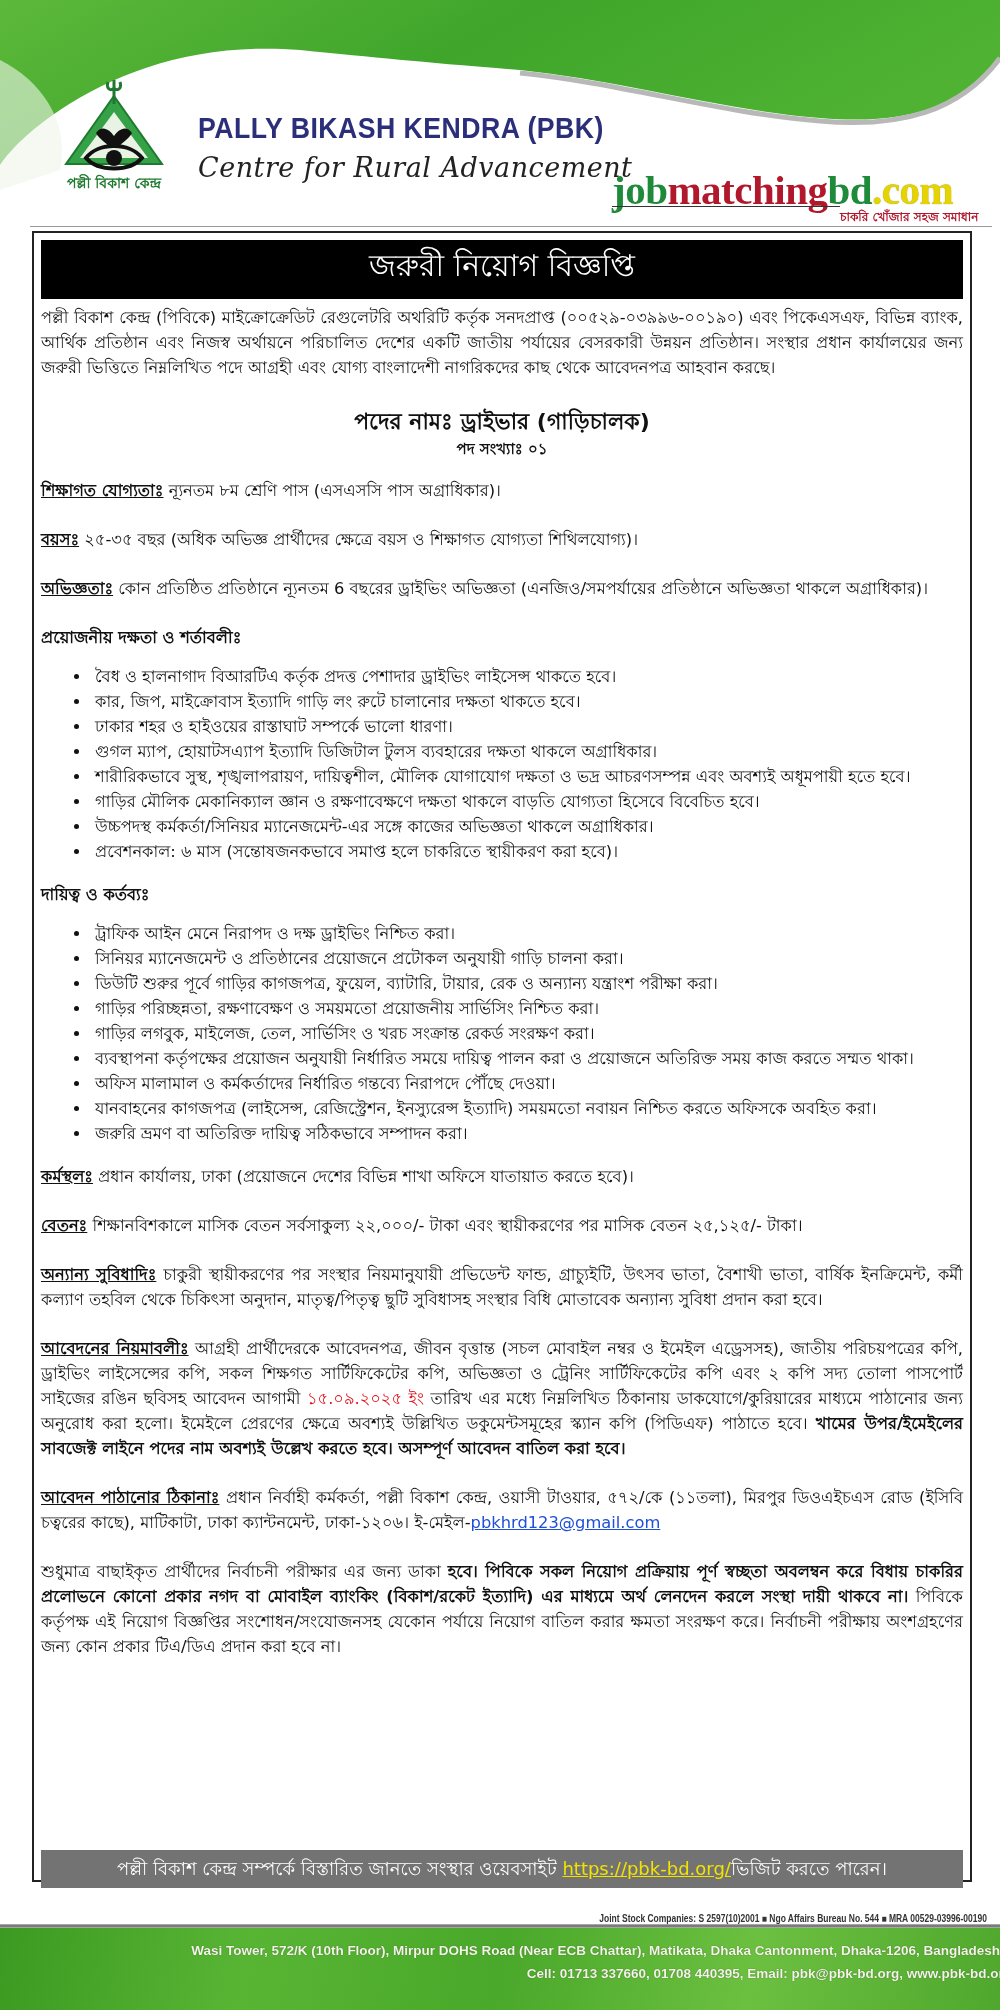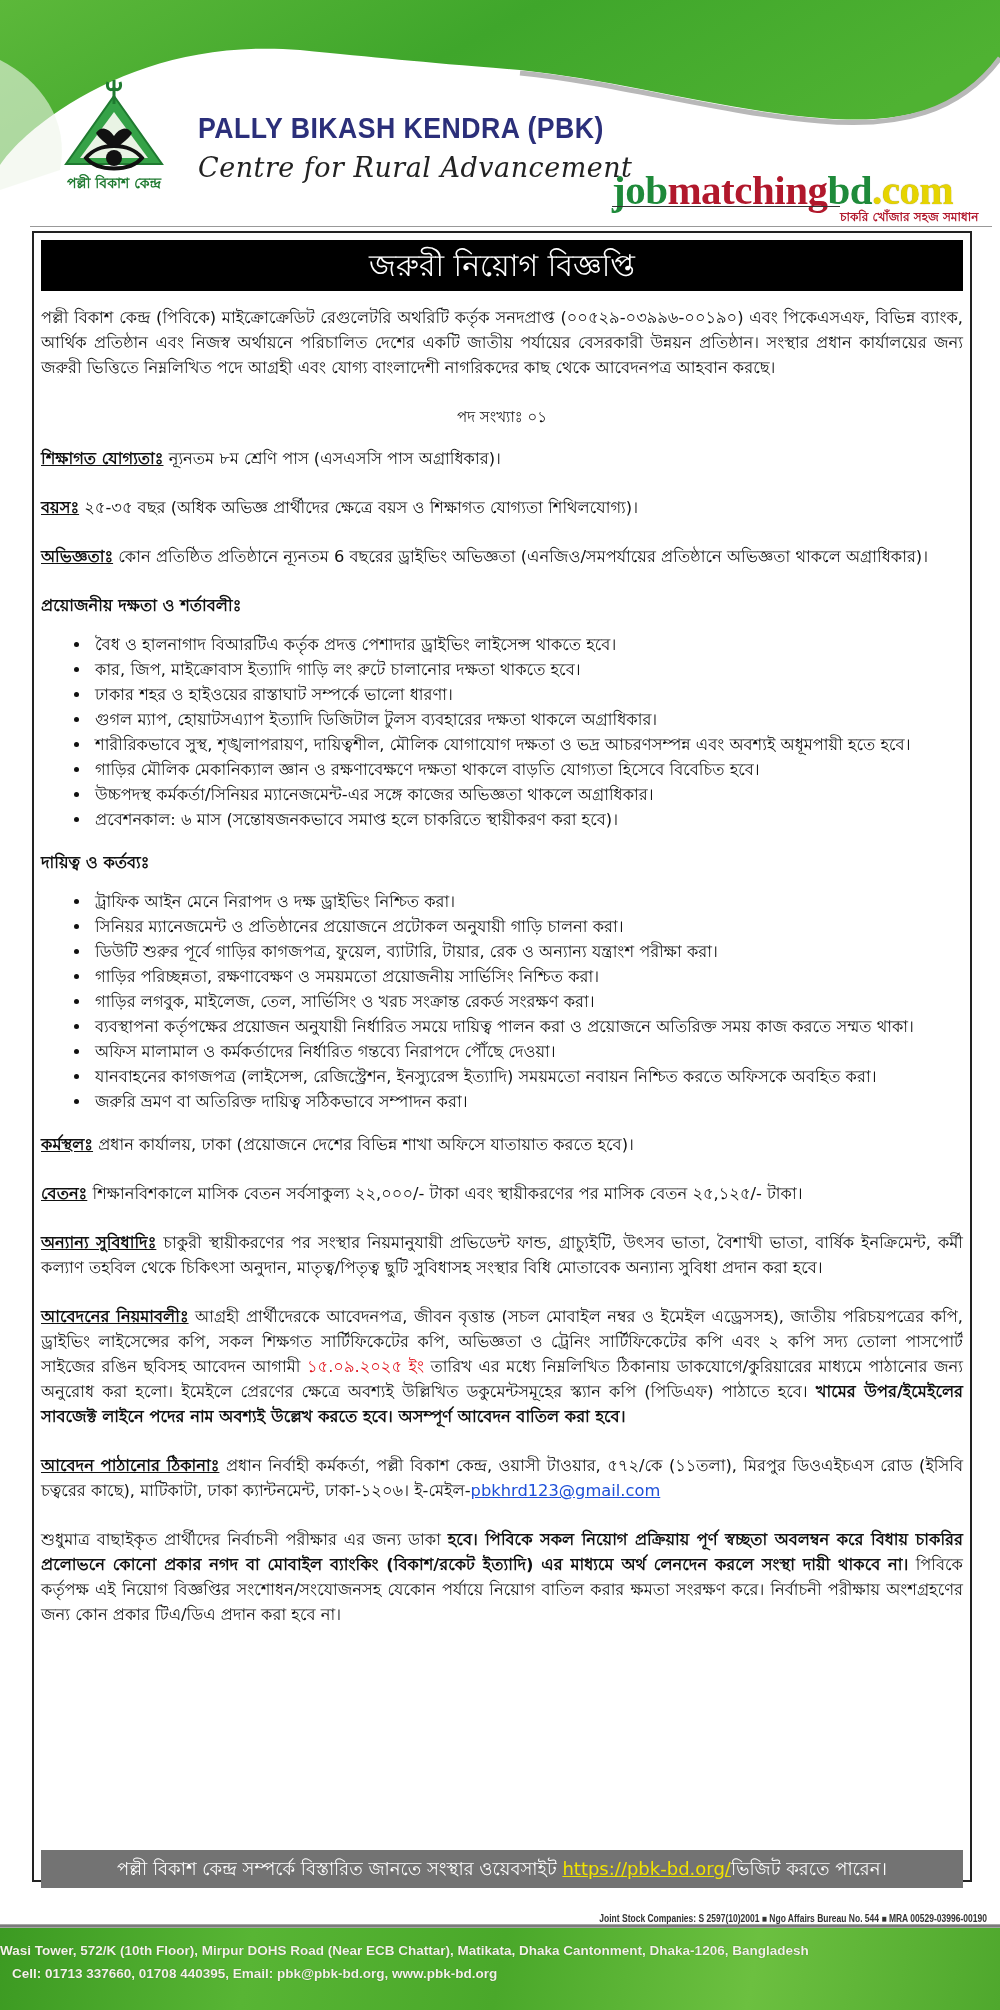--- a/index.html
+++ b/index.html
@@ -38,29 +38,29 @@
   }
   .jm-line { position: absolute; left: 612px; top: 206px; width: 228px; height: 1px; background: #333; }
   .header-rule { position: absolute; left: 30px; top: 226px; width: 962px; height: 1px; background: #999; }
 
   
   .frame {
     position: absolute; left: 32px; top: 231px; width: 940px; height: 1651px;
     border: 2px solid #222; box-sizing: border-box; background: #fff;
   }
   .title-bar {
-    position: absolute; left: 7px; top: 7px; width: 922px; height: 51px;
+    position: absolute; left: 7px; top: 7px; width: 922px; height: 59px;
     background: #000; color: #fff; text-align: center;
     font-size: 30px; line-height: 51px; font-weight: 400;
   }
   .content { position: absolute; left: 7px; top: 72px; width: 922px; font-size: 16.3px; line-height: 25px; }
   .content p { margin: 0; text-align: justify; }
   .intro { margin-bottom: 26px !important; }
   .post-title { text-align: center !important; font-size: 22px; font-weight: 700; line-height: 32px; margin-top: 0; }
-  .post-count { text-align: center !important; font-size: 15px; font-weight: 400; line-height: 22px; margin-bottom: 18px !important; }
+  .post-count { text-align: center !important; font-size: 15px; font-weight: 700; line-height: 22px; margin-bottom: 18px !important; }
   .sec { margin-bottom: 24px !important; }
   .lbl { font-weight: 700; text-decoration: underline; }
   .sec-head { font-weight: 700; margin-bottom: 14px !important; }
   ul.bullets { margin: 0 0 18px 0; padding-left: 50px; }
   ul.bullets li { margin: 0; padding-left: 4px; text-align: justify; }
   .red { color: #e0141e; }
   .bold { font-weight: 700; }
   a.mail { color: #1d4fd8; text-decoration: underline; }
   .footer-bar {
     position: absolute; left: 7px; top: 1617px; width: 922px; height: 38px;
@@ -73,21 +73,21 @@
   .reg {
     position: absolute; right: 8px; top: 1913px; background: #fff; padding: 0 6px;
     font-family: "Liberation Sans", sans-serif; font-size: 10px; color: #333; font-weight: 700;
     transform: scaleX(0.85); transform-origin: right center;
   }
   .green-band {
     position: absolute; left: 0; top: 1928px; width: 1000px; height: 82px;
     background: linear-gradient(100deg, #3c9a22 0%, #58b534 25%, #4aa82a 50%, #6cc040 75%, #4fa82d 100%);
   }
   .addr {
-    position: absolute; left: 0; width: 1000px; text-align: left; color: #f4f4e8;
+    position: absolute; left: 0; width: 1000px; text-align: right; color: #f4f4e8;
     font-family: "Liberation Sans", sans-serif; font-weight: 700; font-size: 13.5px;
     text-shadow: 0 0 1px #2a5a18;
   }
 </style>
 </head>
 <body>
 
 <div class="header">
   <svg class="bg" width="1000" height="228">
     <defs>
@@ -122,20 +122,21 @@
   <div class="jm-tag">চাকরি খোঁজার সহজ সমাধান</div>
   <div class="header-rule"></div>
 </div>
 
 <div class="frame">
   <div class="title-bar">জরুরী নিয়োগ বিজ্ঞপ্তি</div>
 
   <div class="content">
     <p class="intro">পল্লী বিকাশ কেন্দ্র (পিবিকে) মাইক্রোক্রেডিট রেগুলেটরি অথরিটি কর্তৃক সনদপ্রাপ্ত (০০৫২৯-০৩৯৯৬-০০১৯০) এবং পিকেএসএফ, বিভিন্ন ব্যাংক, আর্থিক প্রতিষ্ঠান এবং নিজস্ব অর্থায়নে পরিচালিত দেশের একটি জাতীয় পর্যায়ের বেসরকারী উন্নয়ন প্রতিষ্ঠান। সংস্থার প্রধান কার্যালয়ের জন্য জরুরী ভিত্তিতে নিম্নলিখিত পদে আগ্রহী এবং যোগ্য বাংলাদেশী নাগরিকদের কাছ থেকে আবেদনপত্র আহবান করছে।</p>
 
+    <p class="post-title">পদের নামঃ ড্রাইভার (গাড়িচালক)</p>
     <p class="post-count">পদ সংখ্যাঃ ০১</p>
 
     <p class="sec"><span class="lbl">শিক্ষাগত যোগ্যতাঃ</span><span> ন্যূনতম ৮ম শ্রেণি পাস (এসএসসি পাস অগ্রাধিকার)।</span></p>
 
     <p class="sec"><span class="lbl">বয়সঃ</span><span> ২৫-৩৫ বছর (অধিক অভিজ্ঞ প্রার্থীদের ক্ষেত্রে বয়স ও শিক্ষাগত যোগ্যতা শিথিলযোগ্য)।</span></p>
 
     <p class="sec"><span class="lbl">অভিজ্ঞতাঃ</span><span> কোন প্রতিষ্ঠিত প্রতিষ্ঠানে ন্যূনতম 6 বছরের ড্রাইভিং অভিজ্ঞতা (এনজিও/সমপর্যায়ের প্রতিষ্ঠানে অভিজ্ঞতা থাকলে অগ্রাধিকার)।</span></p>
 
     <p class="sec-head">প্রয়োজনীয় দক্ষতা ও শর্তাবলীঃ</p>
     <ul class="bullets">

